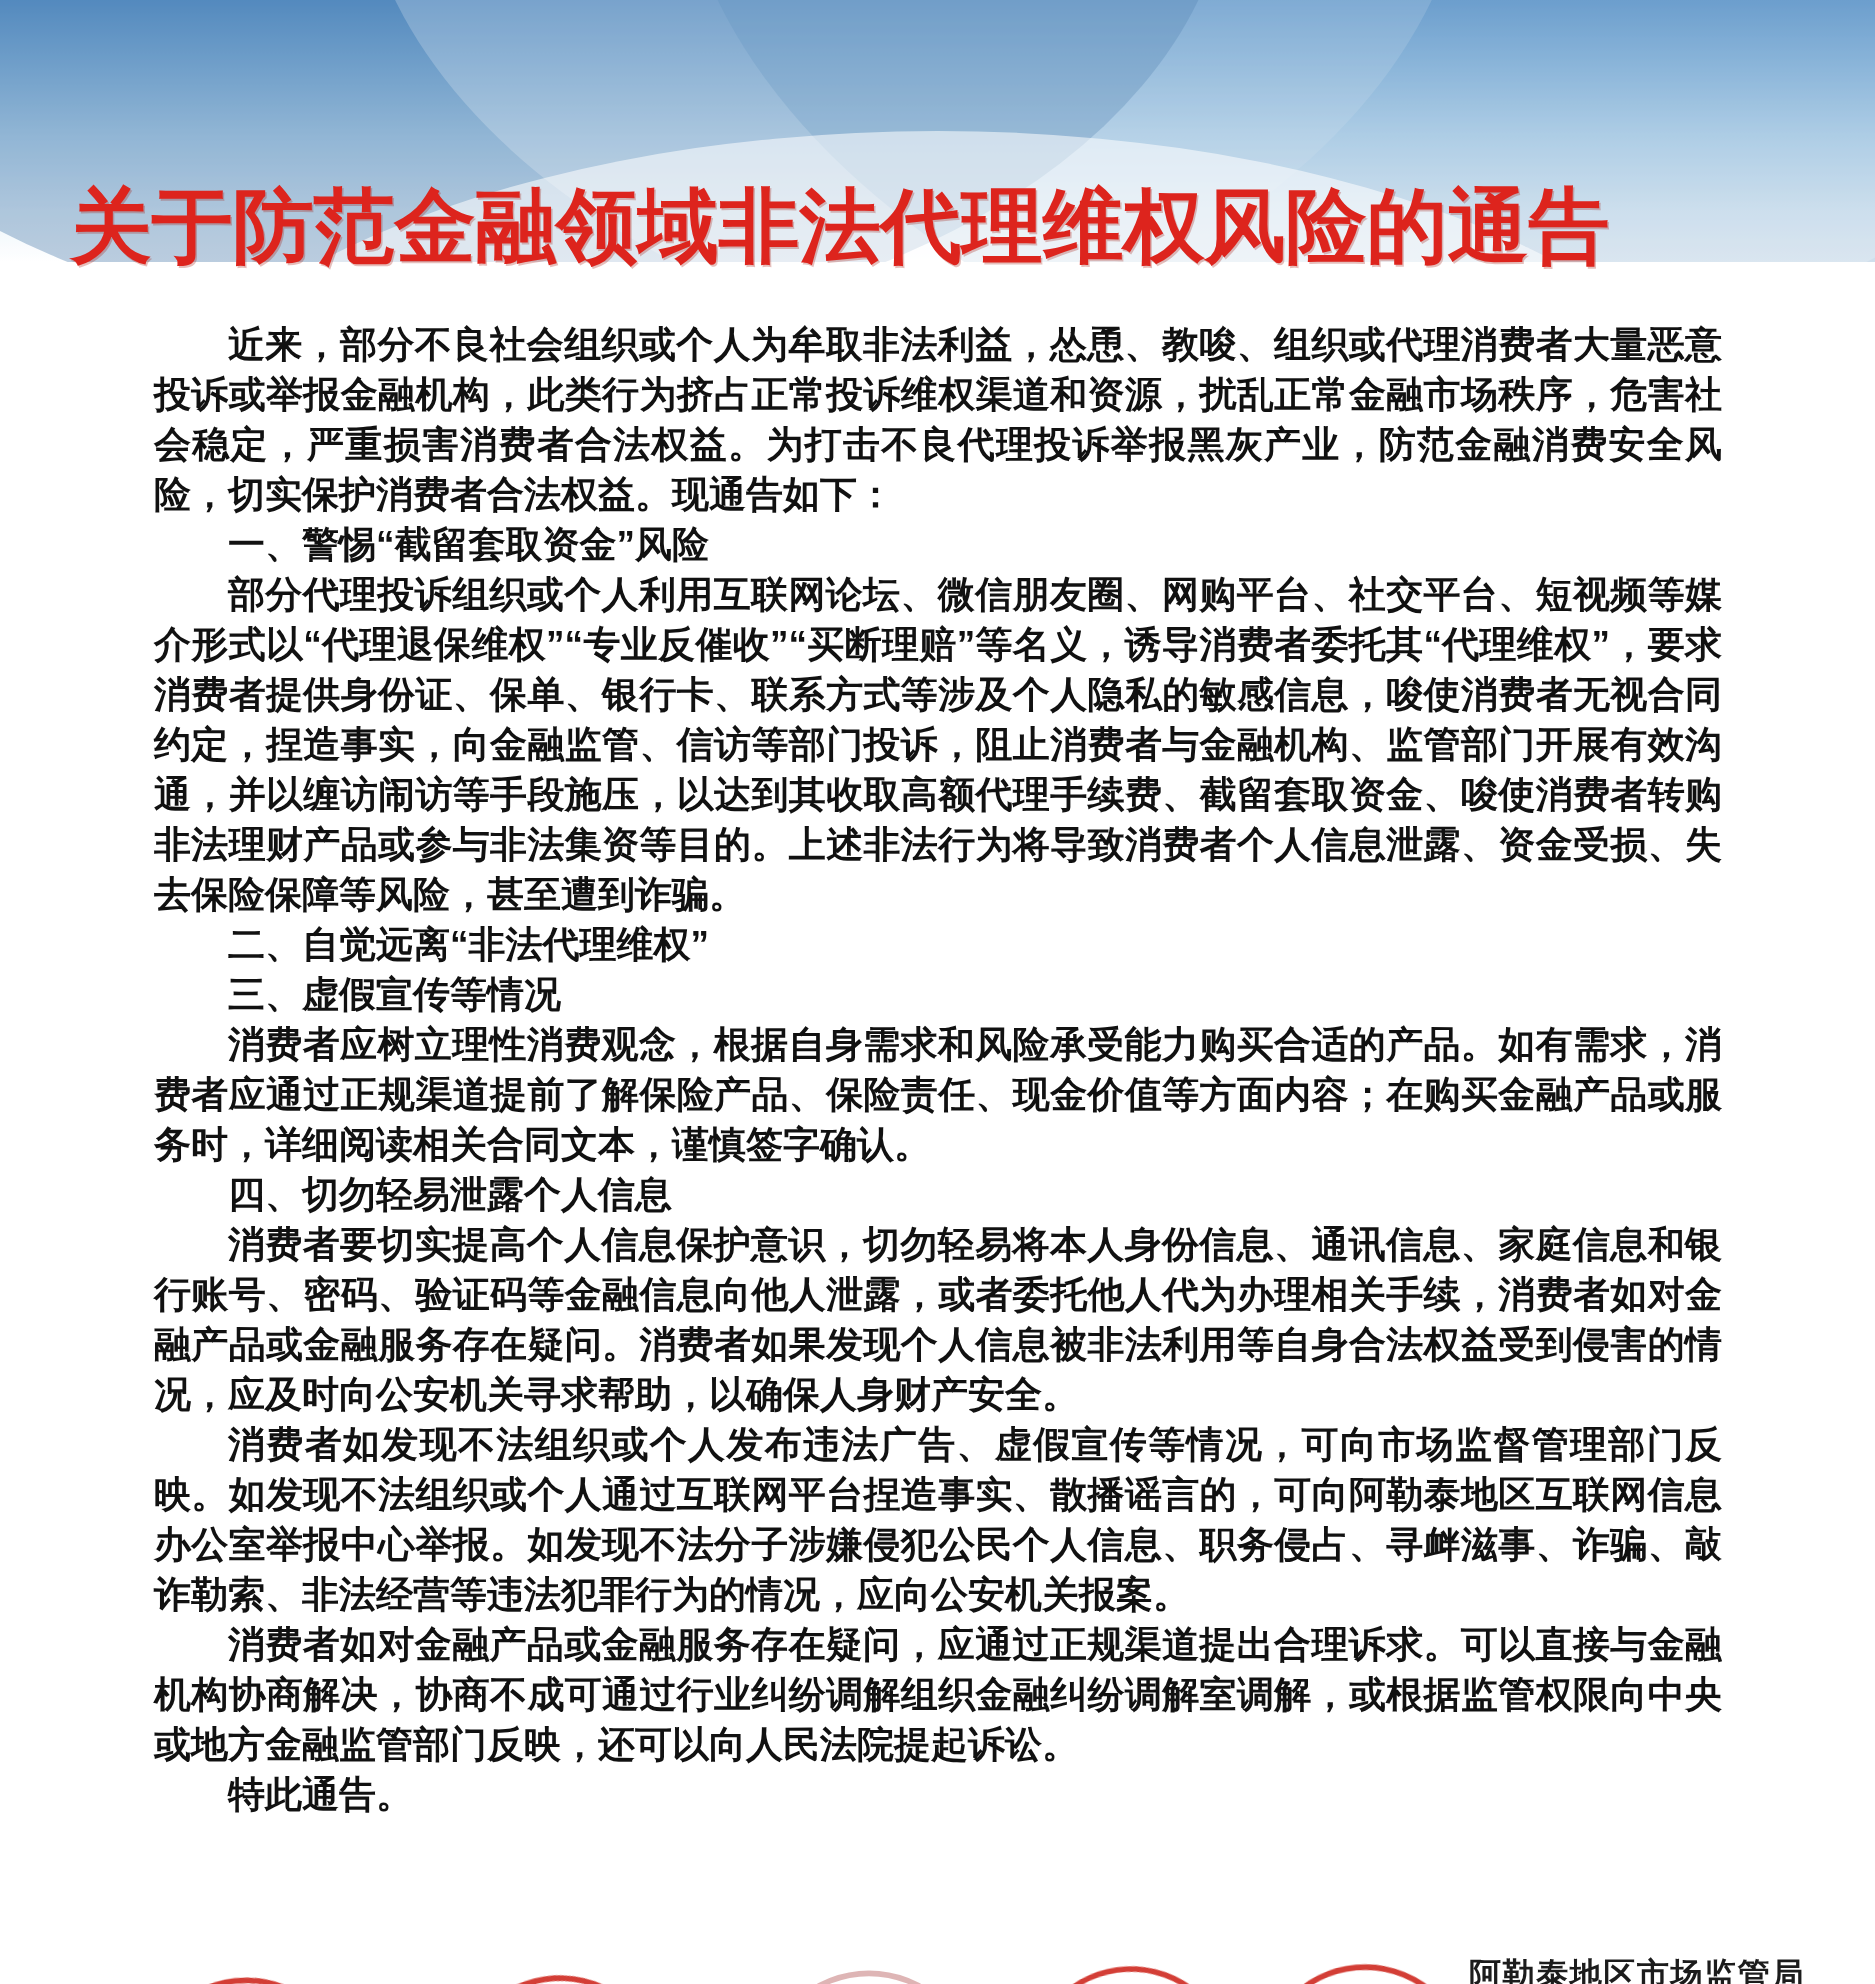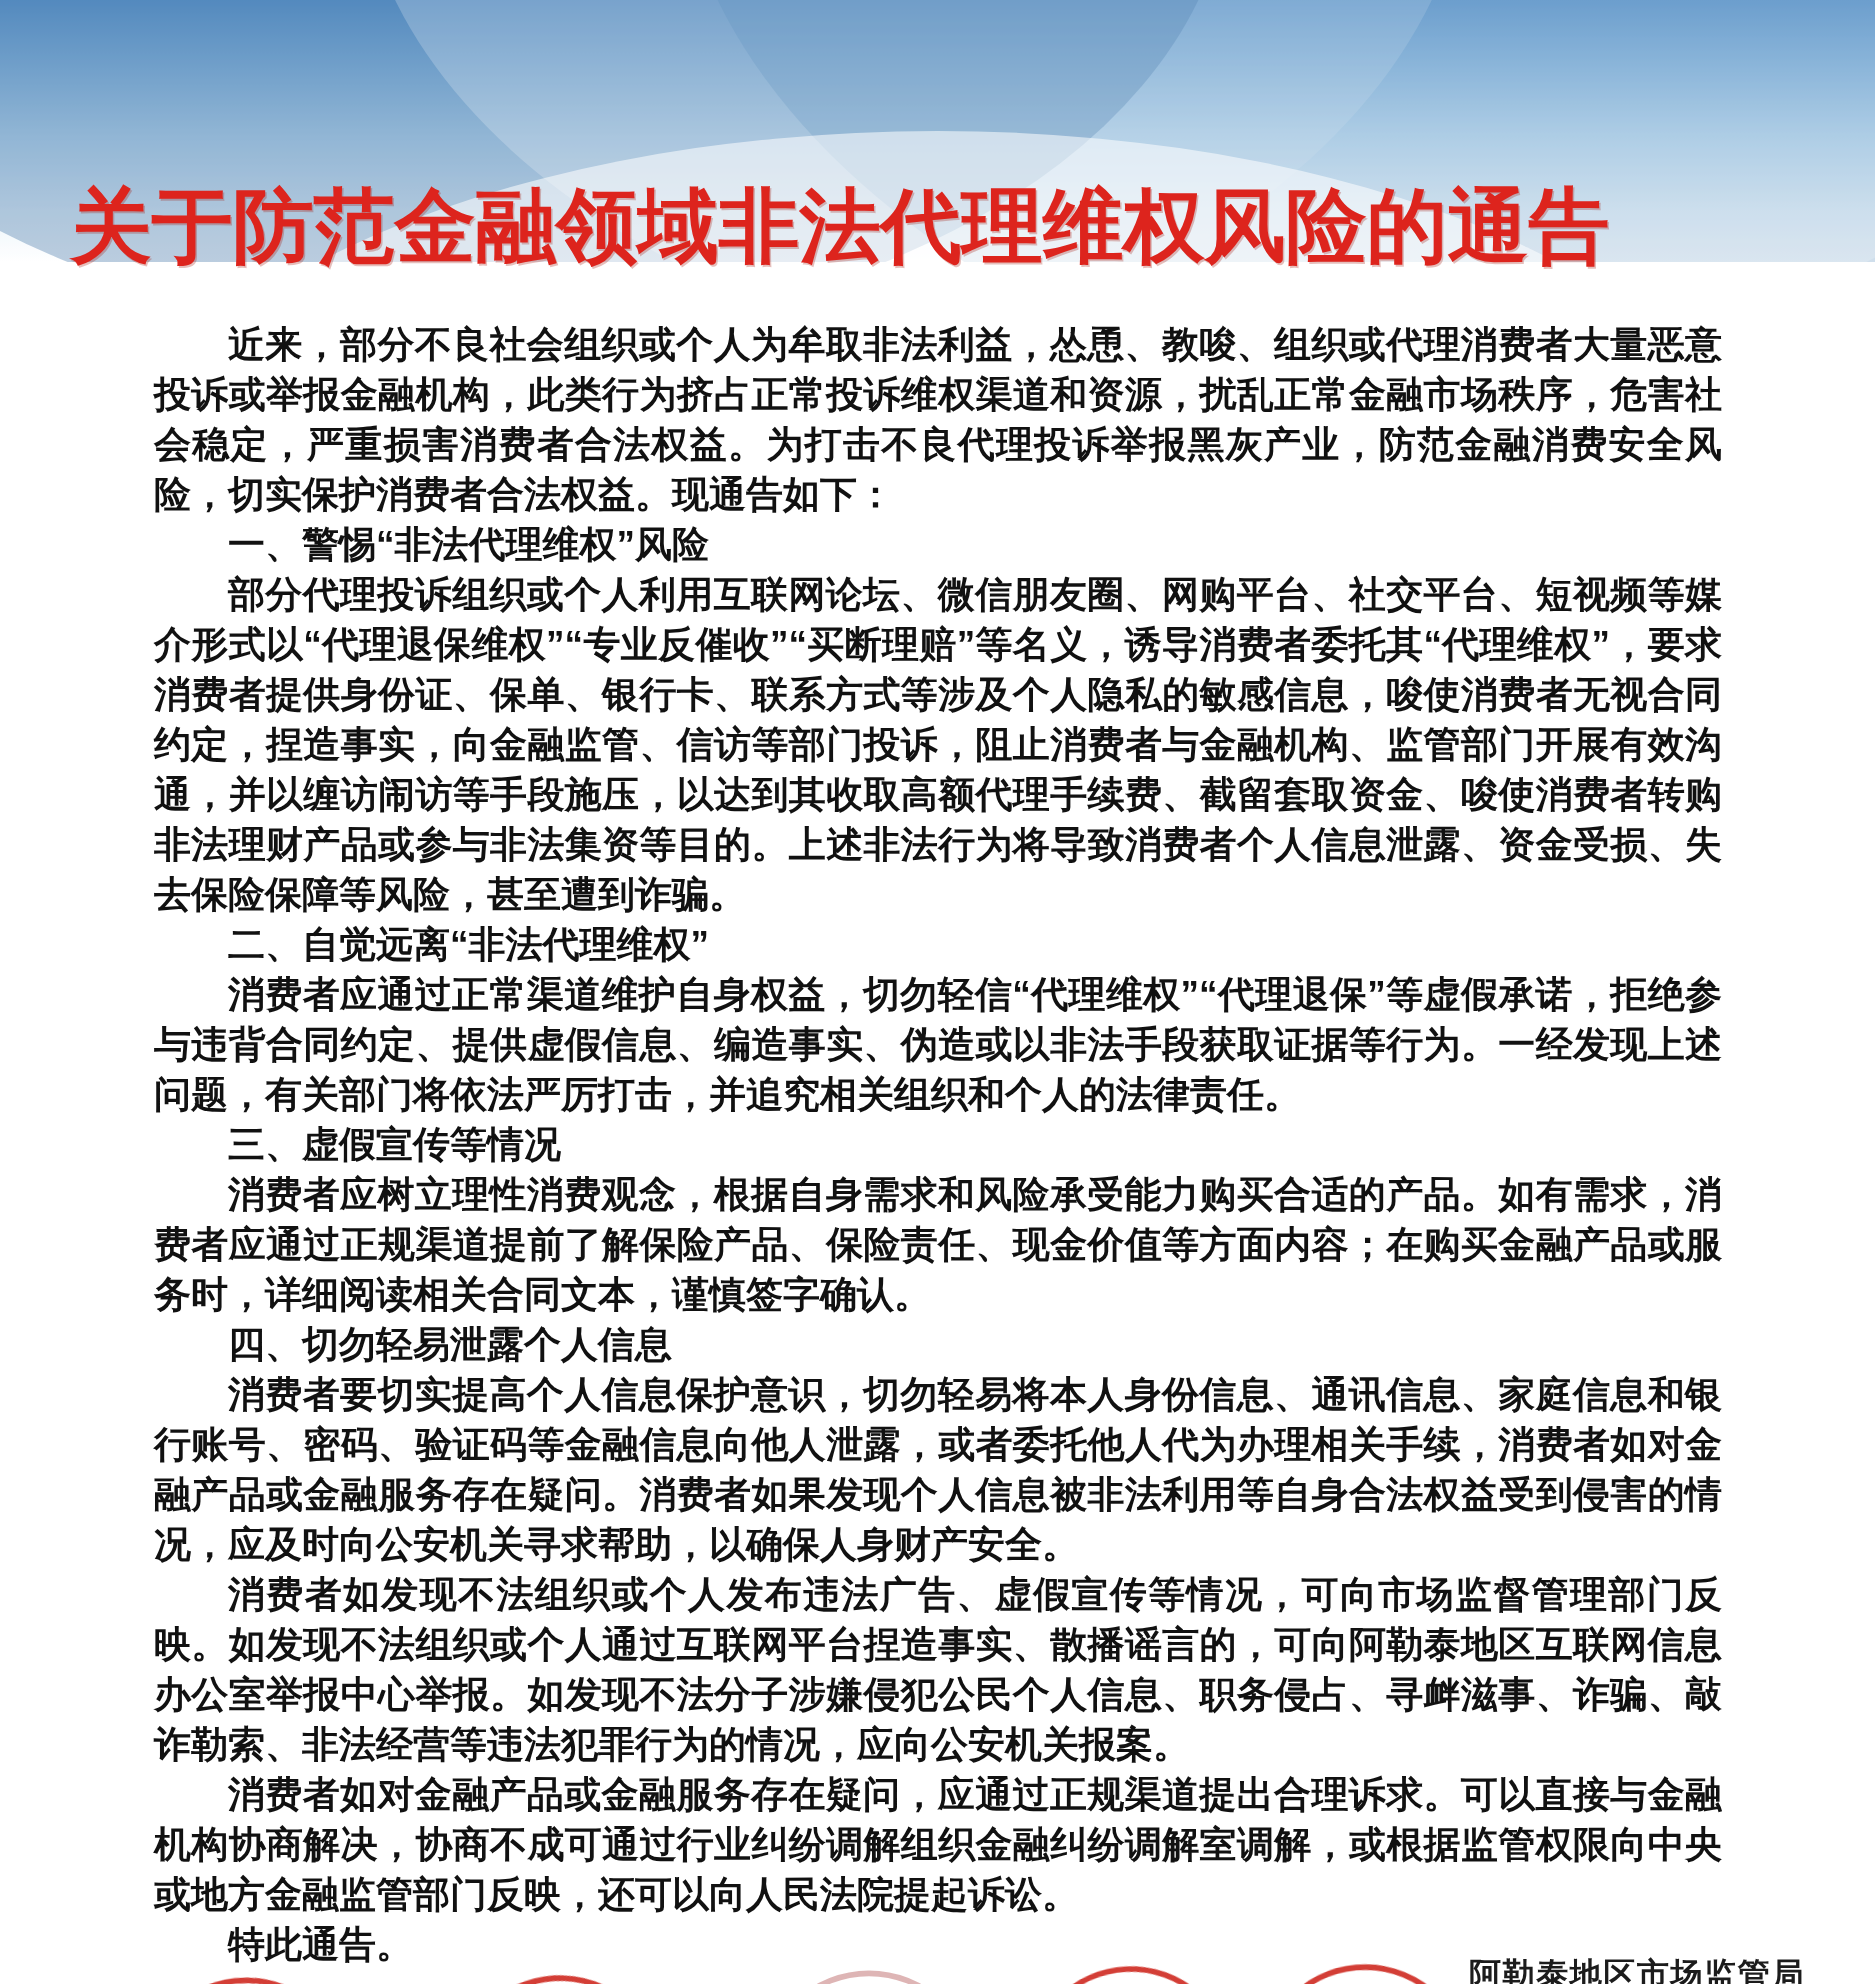--- a/index.html
+++ b/index.html
@@ -77,24 +77,23 @@
     <div class="arc arc1"></div>
     <div class="arc arc5"></div>
     <div class="arc arc2"></div>
     <div class="arc arc4"></div>
   </div>
 
   <h1 class="title">关于防范金融领域非法代理维权风险的通告</h1>
 
   <div class="content">
     <p>近来，部分不良社会组织或个人为牟取非法利益，怂恿、教唆、组织或代理消费者大量恶意投诉或举报金融机构，此类行为挤占正常投诉维权渠道和资源，扰乱正常金融市场秩序，危害社会稳定，严重损害消费者合法权益。为打击不良代理投诉举报黑灰产业，防范金融消费安全风险，切实保护消费者合法权益。现通告如下：</p>
-    <p class="heading">一、警惕“非法代理维权”风险</p>
+    <p class="heading">一、警惕“截留套取资金”风险</p>
     <p>部分代理投诉组织或个人利用互联网论坛、微信朋友圈、网购平台、社交平台、短视频等媒介形式以“代理退保维权”“专业反催收”“买断理赔”等名义，诱导消费者委托其“代理维权”，要求消费者提供身份证、保单、银行卡、联系方式等涉及个人隐私的敏感信息，唆使消费者无视合同约定，捏造事实，向金融监管、信访等部门投诉，阻止消费者与金融机构、监管部门开展有效沟通，并以缠访闹访等手段施压，以达到其收取高额代理手续费、截留套取资金、唆使消费者转购非法理财产品或参与非法集资等目的。上述非法行为将导致消费者个人信息泄露、资金受损、失去保险保障等风险，甚至遭到诈骗。</p>
     <p class="heading">二、自觉远离“非法代理维权”</p>
-    <p>消费者应通过正常渠道维护自身权益，切勿轻信“代理维权”“代理退保”等虚假承诺，拒绝参与违背合同约定、提供虚假信息、编造事实、伪造或以非法手段获取证据等行为。一经发现上述问题，有关部门将依法严厉打击，并追究相关组织和个人的法律责任。</p>
     <p class="heading">三、虚假宣传等情况</p>
     <p>消费者应树立理性消费观念，根据自身需求和风险承受能力购买合适的产品。如有需求，消费者应通过正规渠道提前了解保险产品、保险责任、现金价值等方面内容；在购买金融产品或服务时，详细阅读相关合同文本，谨慎签字确认。</p>
     <p class="heading">四、切勿轻易泄露个人信息</p>
     <p>消费者要切实提高个人信息保护意识，切勿轻易将本人身份信息、通讯信息、家庭信息和银行账号、密码、验证码等金融信息向他人泄露，或者委托他人代为办理相关手续，消费者如对金融产品或金融服务存在疑问。消费者如果发现个人信息被非法利用等自身合法权益受到侵害的情况，应及时向公安机关寻求帮助，以确保人身财产安全。</p>
     <p>消费者如发现不法组织或个人发布违法广告、虚假宣传等情况，可向市场监督管理部门反映。如发现不法组织或个人通过互联网平台捏造事实、散播谣言的，可向阿勒泰地区互联网信息办公室举报中心举报。如发现不法分子涉嫌侵犯公民个人信息、职务侵占、寻衅滋事、诈骗、敲诈勒索、非法经营等违法犯罪行为的情况，应向公安机关报案。</p>
     <p>消费者如对金融产品或金融服务存在疑问，应通过正规渠道提出合理诉求。可以直接与金融机构协商解决，协商不成可通过行业纠纷调解组织金融纠纷调解室调解，或根据监管权限向中央或地方金融监管部门反映，还可以向人民法院提起诉讼。</p>
     <p>特此通告。</p>
   </div>
 
   <svg class="stamp" style="left:131px;top:1970px;width:230px;height:230px;transform:rotate(-6deg);" viewBox="0 0 200 200">

